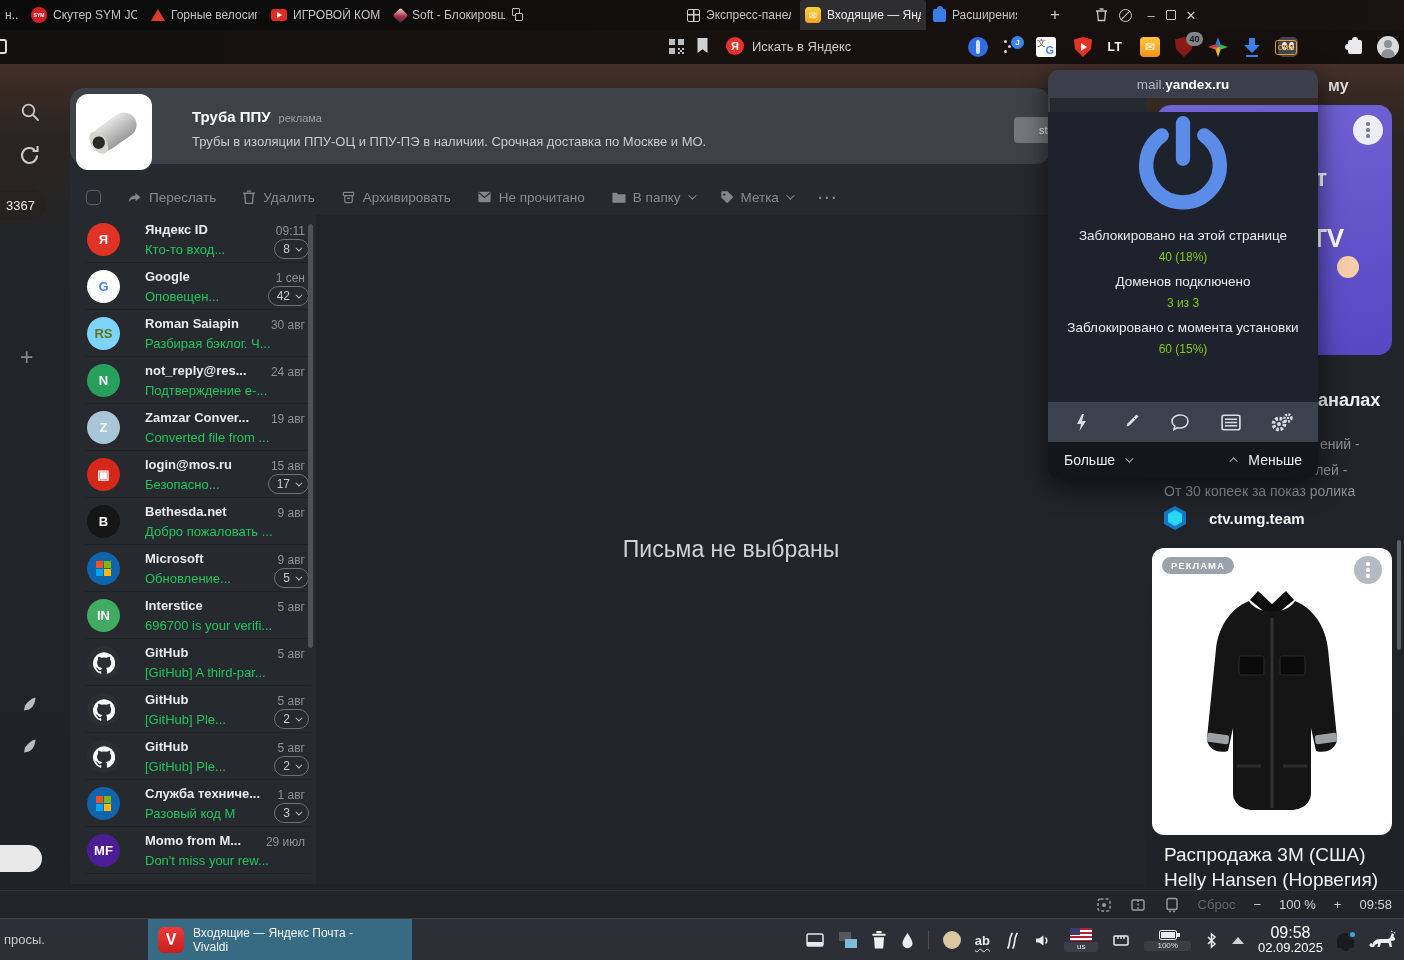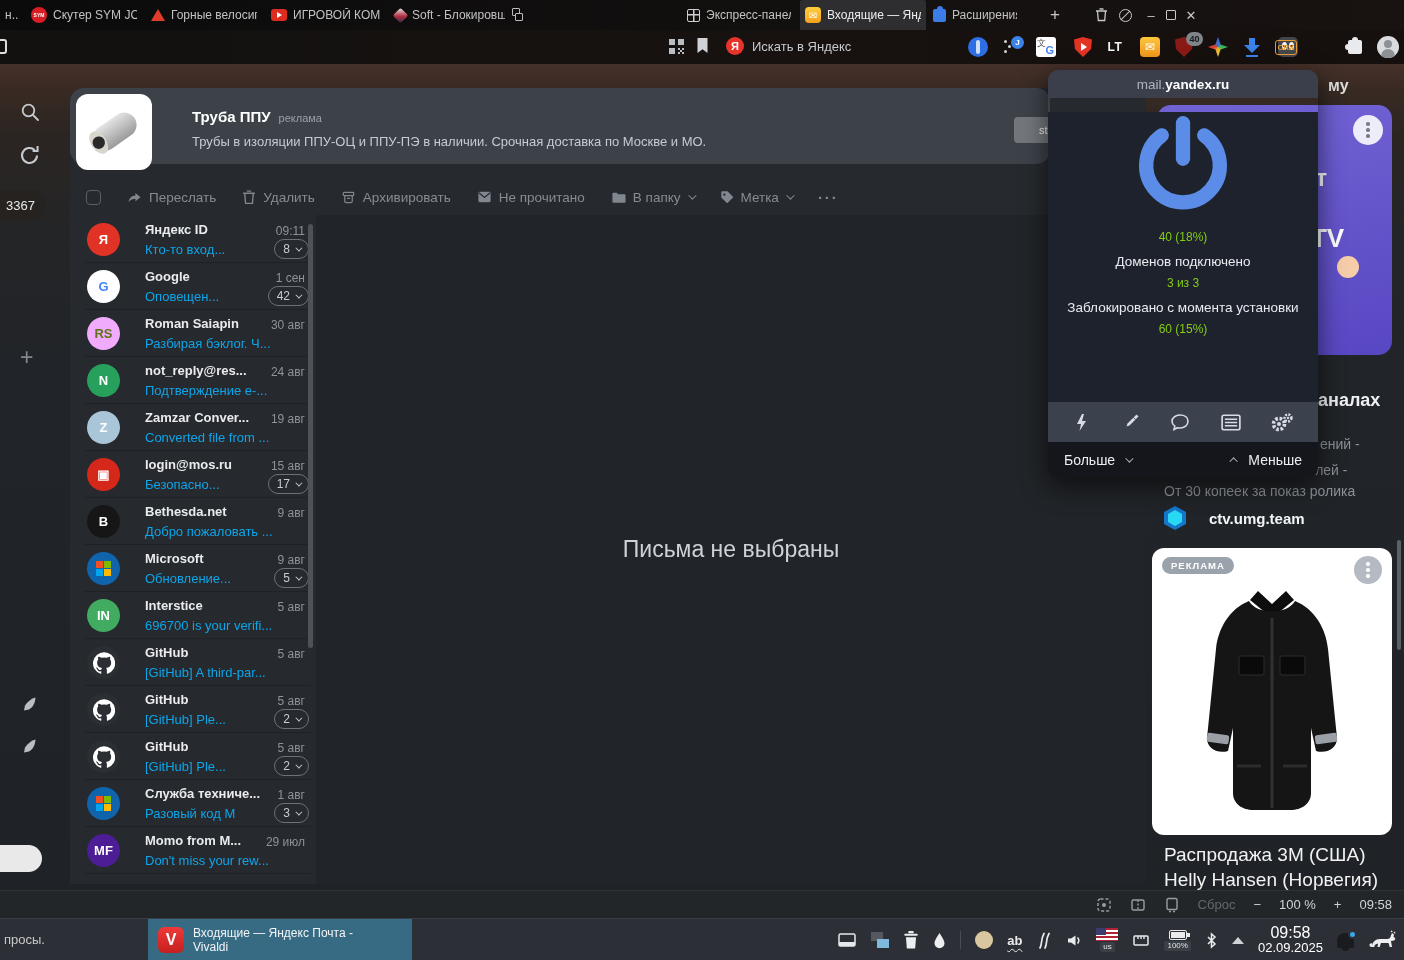--- a/index.html
+++ b/index.html
@@ -91,21 +91,21 @@
   .chev{display:inline-block;width:6px;height:6px;border-right:1.5px solid currentColor;border-bottom:1.5px solid currentColor}
   .chev-d{transform:rotate(45deg) translateY(-2px)}
   .chev-u{transform:rotate(-135deg) translateY(-2px)}
   .mtb-more{font-size:15px;font-weight:bold;letter-spacing:2px}
 
   .email-list{position:absolute;left:15px;top:128px;width:226px}
   .mrow{position:relative;height:47px;border-bottom:1px solid rgba(0,0,0,.18)}
   .avatar{position:absolute;left:2px;top:7px;width:33px;height:33px;border-radius:50%;display:flex;align-items:center;justify-content:center;font-size:13px;font-weight:bold;overflow:hidden}
   .sender{position:absolute;left:60px;top:6px;font-size:13px;font-weight:600;color:#e9ebee;max-width:118px;white-space:nowrap;overflow:hidden}
   .mdate{position:absolute;right:6px;top:8px;font-size:12px;color:#8d939a}
-  .subject{position:absolute;left:60px;top:26px;font-size:13px;color:#0ea5e9;max-width:160px;white-space:nowrap;overflow:hidden}
+  .subject{position:absolute;left:60px;top:26px;font-size:13px;color:#22c55e;max-width:160px;white-space:nowrap;overflow:hidden}
   .has-badge .subject{max-width:90px}
   .badge{position:absolute;right:2px;top:23px;height:20px;border:1px solid #6c727a;border-radius:10px;display:flex;align-items:center;gap:5px;padding:0 8px;color:#c8cdd3;font-size:12px}
   .badge .chev{width:5px;height:5px}
   .ms-logo{display:grid;grid-template-columns:7px 7px;grid-template-rows:7px 7px;gap:1px}
   .ms-logo i{display:block}
   .ms-logo .m1{background:#f25022}.ms-logo .m2{background:#7fba00}.ms-logo .m3{background:#00a4ef}.ms-logo .m4{background:#ffb900}
   .list-scroll{position:absolute;left:238px;top:136px;width:5px;height:424px;background:#4e5357;border-radius:3px}
 
   .main-empty{position:absolute;left:246px;top:127px;width:830px;height:669px;background:#212428;display:flex;align-items:center;justify-content:center}
   .empty-text{font-size:23px;color:#cdd3da}
@@ -178,21 +178,21 @@
   .tray-ico{position:relative;display:flex;align-items:center;justify-content:center;flex-direction:column}
   .disp{position:relative;width:18px;height:16px}
   .disp i{position:absolute;display:block}
   .disp .d1{left:0;top:0;width:12px;height:9px;background:#55595f}
   .disp .d2{left:6px;top:7px;width:12px;height:9px;background:#7fb9dd}
   .beige{width:18px;height:18px;border-radius:50%;background:#d9c7a0}
   .tdiv{width:1px;height:18px;background:#4a4e54}
   .ab{font-size:13px;font-weight:bold;color:#e8eaec;text-decoration:underline wavy 1px;text-underline-offset:3px}
   .flag{position:relative;width:22px;height:13px;background:repeating-linear-gradient(180deg,#b22234 0 2px,#fff 2px 4px)}
   .flag i{position:absolute;left:0;top:0;width:10px;height:7px;background:#3c3b6e}
-  .tray-sub{margin-top:1px;font-size:8px;color:#dfe3e6;background:#3a3f45;border-radius:2px;padding:0 3px;line-height:10px}
+  .tray-sub{margin-top:1px;font-size:8px;color:#dfe3e6;background:#3a3f45;border-radius:2px;padding:0 13px;line-height:10px}
   .batt{position:relative;width:18px;height:10px;border:1.5px solid #e8eaec;border-radius:2px;background:#e8eaec;background-clip:content-box;padding:1px}
   .batt:after{content:"";position:absolute;right:-4px;top:2px;width:2.5px;height:4px;background:#e8eaec}
   .up-tri{width:0;height:0;border-left:6px solid transparent;border-right:6px solid transparent;border-bottom:7px solid #cfd3d7}
   .clock{display:flex;flex-direction:column;align-items:center;line-height:15px;color:#fff}
   .clock .t{font-size:16px}
   .clock .d{font-size:13px}
   .bell{position:relative;width:17px;height:15px;background:#191b1e;border-radius:8px 8px 2px 2px}
   .bell:after{content:"";position:absolute;left:5px;bottom:-3px;width:7px;height:3px;border-radius:0 0 4px 4px;background:#191b1e}
   .bell .dot{position:absolute;right:-3px;top:-3px;width:9px;height:9px;border-radius:50%;background:#39a7ea;border:2px solid #2c3036}
 </style>
@@ -448,21 +448,21 @@
     <div class="avatar" style="background: rgb(255, 255, 255); color: rgb(66, 133, 244);">G</div>
     <div class="sender">Google</div>
     <div class="mdate">1 сен</div>
     <div class="subject">Оповещен...</div>
     <div class="badge">
               <span class="badge-num">42</span>
               <span class="chev chev-d"></span>
             </div>
   </div>
           <div class="mrow">
-    <div class="avatar" style="background: #f0abfc; color: rgb(95, 115, 23);">RS</div>
+    <div class="avatar" style="background: #7dd3fc; color: rgb(95, 115, 23);">RS</div>
     <div class="sender">Roman Saiapin</div>
     <div class="mdate">30 авг</div>
     <div class="subject">Разбирая бэклог. Ч...</div>
 
   </div>
           <div class="mrow">
     <div class="avatar" style="background: rgb(39, 160, 92); color: rgb(255, 255, 255);">N</div>
     <div class="sender">not_reply@res...</div>
     <div class="mdate">24 авг</div>
     <div class="subject">Подтверждение e-...</div>
@@ -651,20 +651,21 @@
   <div class="popup">
     <div class="pu-header">
       <span class="pre">mail.</span>
         <span class="bold">yandex.ru</span>
     </div>
     <div class="pu-body">
       <svg class="power" width="104" height="104" viewBox="0 0 24 24">
         <path d="M12 2.6v8.2" fill="none" stroke="#5b8ce8" stroke-width="3.3" stroke-linecap="round"></path>
         <path d="M7.1 5.4a8.5 8.5 0 1 0 9.8 0" fill="none" stroke="#5b8ce8" stroke-width="3.3" stroke-linecap="round"></path>
       </svg>
+      <div class="stat-lbl">Заблокировано на этой странице</div>
       <div class="stat-val">40 (18%)</div>
       <div class="stat-lbl">Доменов подключено</div>
       <div class="stat-val">3 из 3</div>
       <div class="stat-lbl">Заблокировано с момента установки</div>
       <div class="stat-val">60 (15%)</div>
     </div>
     <div class="pu-icons">
       <svg width="18" height="19" viewBox="0 0 18 19">
           <path d="M9 1L4 11h4l-1.5 7L13 8H9l2-7z" fill="#d7dce4"></path>
         </svg>

